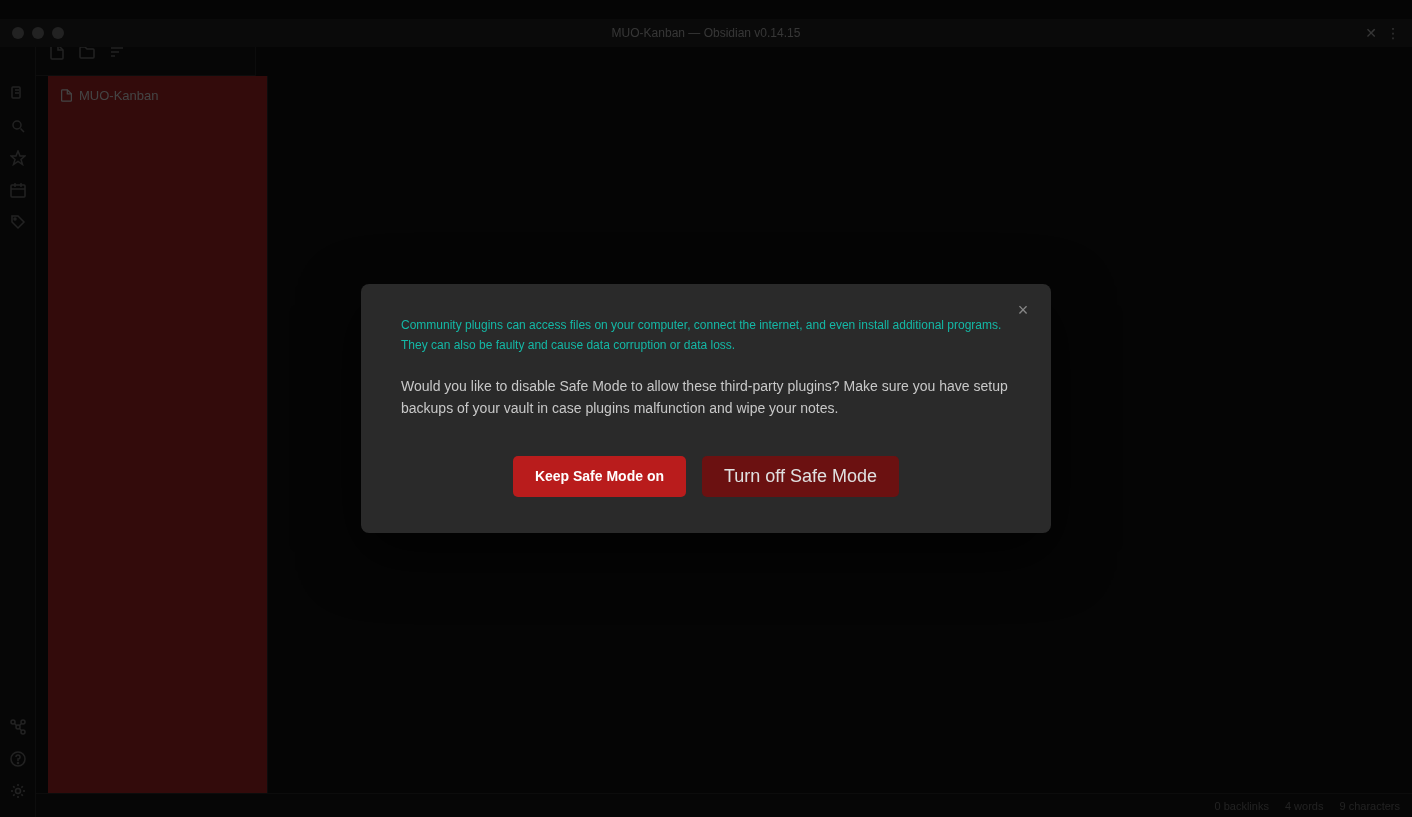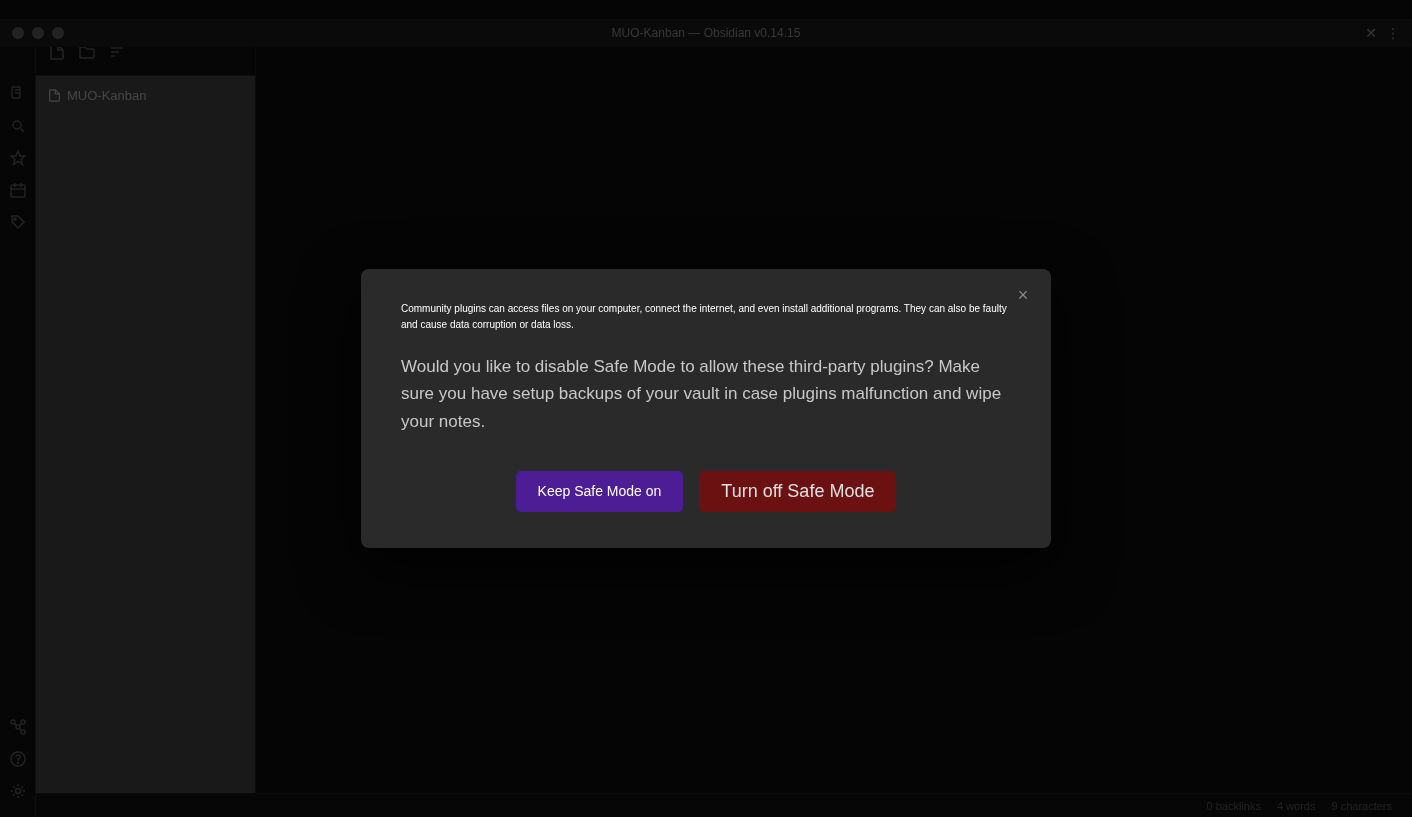--- a/index.html
+++ b/index.html
@@ -93,24 +93,24 @@
       display: flex;
       flex-direction: column;
       gap: 4px;
       align-items: center;
     }
 
     
     .filetree {
       position: absolute;
       top: 76px;
-      left: 36px;
+      left: 48px;
       width: 220px;
       bottom: 0;
-      background: #404040;
+      background: #7f1d1d;
       padding: 8px 0;
       border-right: 1px solid #1e1e1e;
     }
     .filetree-item {
       padding: 4px 12px;
       color: #aaa;
       font-size: 13px;
       cursor: pointer;
       display: flex;
       align-items: center;
@@ -146,21 +146,21 @@
 
     
     .statusbar {
       position: absolute;
       bottom: 0; left: 0; right: 0;
       height: 24px;
       background: #111;
       display: flex;
       align-items: center;
       justify-content: flex-end;
-      padding: 0 20px;
+      padding: 0 12px;
       gap: 16px;
       border-top: 1px solid #1e1e1e;
     }
     .statusbar-text {
       font-size: 11px;
       color: #555;
     }
 
     
     .overlay {
@@ -197,45 +197,45 @@
       border-radius: 4px;
     }
     .modal-title {
       text-align: center;
       font-size: 22px;
       font-weight: 600;
       color: #e0e0e0;
       margin-bottom: 28px;
     }
     .modal-warning {
-      color: #ffffff;
-      font-size: 10px;
+      color: #14b8a6;
+      font-size: 12px;
       line-height: 1.6;
       margin-bottom: 20px;
     }
     .modal-body {
       color: #c8c8c8;
-      font-size: 17px;
+      font-size: 14px;
       line-height: 1.6;
       margin-bottom: 36px;
     }
     .modal-buttons {
       display: flex;
       justify-content: center;
       gap: 16px;
     }
     .btn-keep {
-      background: #4c1d95;
+      background: #b91c1c;
       color: #fff;
       border: none;
       border-radius: 5px;
       padding: 10px 22px;
       font-size: 14px;
       cursor: pointer;
-      font-weight: 400;
+      font-weight: 700;
     }
     .btn-turnoff {
       background: #6b1111;
       color: #e0e0e0;
       border: none;
       border-radius: 5px;
       padding: 10px 22px;
       font-size: 18px;
       cursor: pointer;
       font-weight: 500;

